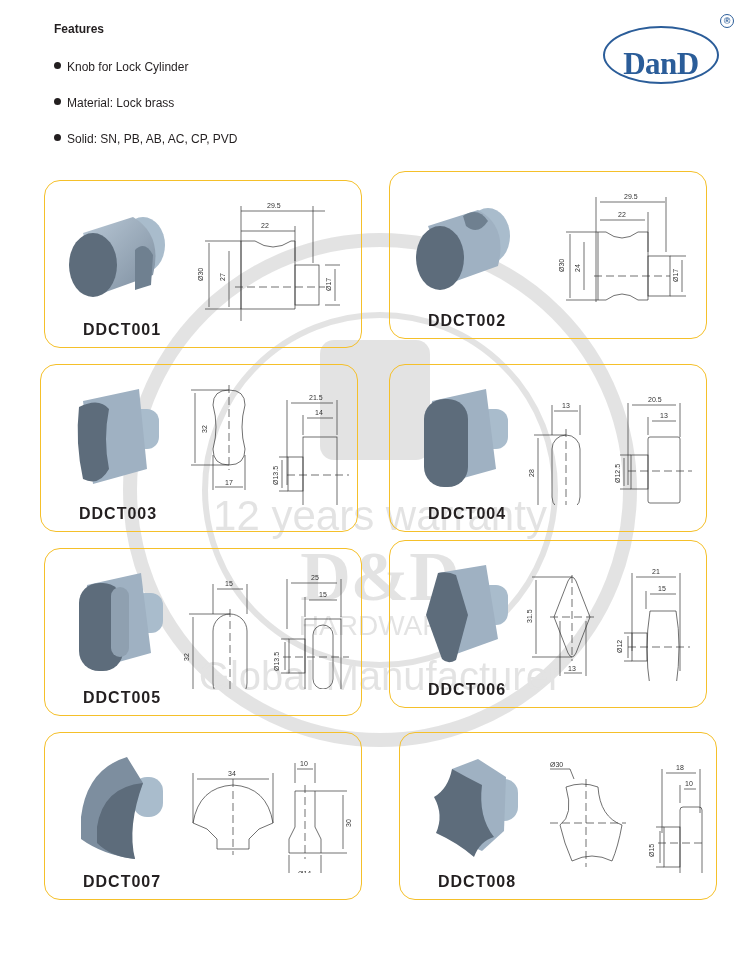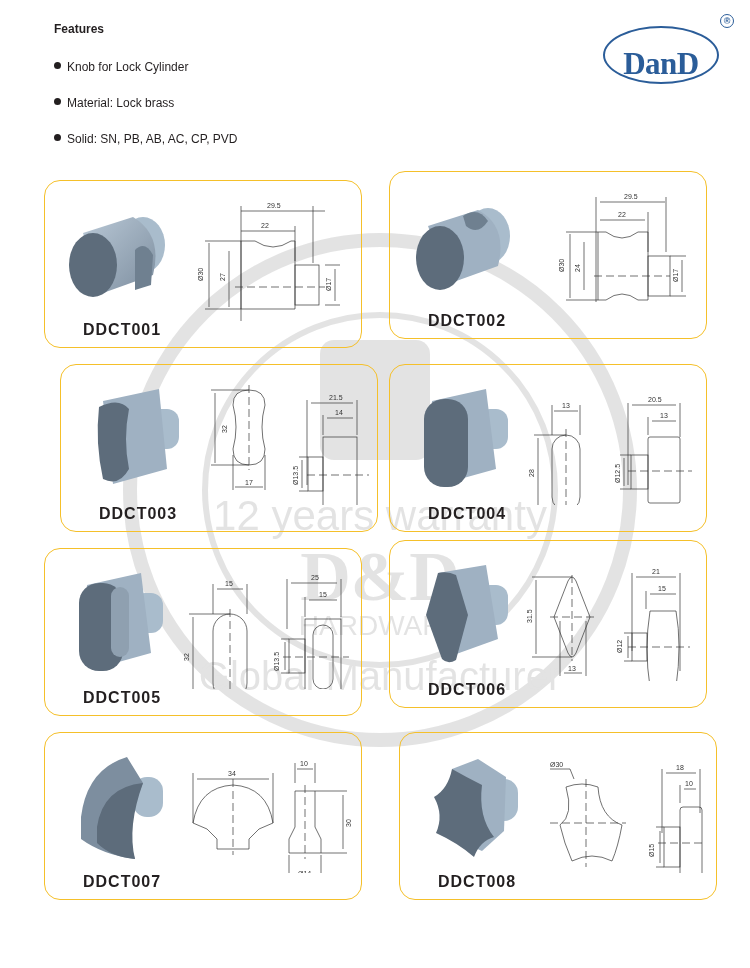--- a/index.html
+++ b/index.html
@@ -109,21 +109,21 @@
     </g>
     <text class="dim" x="104" y="17">29.5</text>
     <text class="dim" x="98" y="35">22</text>
     <text class="dim" x="44" y="90" transform="rotate(-90 44 90)">Ø30</text>
     <text class="dim" x="60" y="90" transform="rotate(-90 60 90)">24</text>
     <text class="dim" x="158" y="100" transform="rotate(-90 158 100)">Ø17</text>
   </svg>
   <div class="code">DDCT002</div>
 </div>
 
-<div class="card" style="left:60px;top:364px">
+<div class="card" style="left:40px;top:364px">
   <svg class="iso" width="110" height="120" viewBox="0 0 110 120">
     <rect x="70" y="30" width="30" height="40" rx="12" fill="#a9bccc"></rect>
     <path d="M24 22 L80 10 L88 90 L34 105 Z" fill="#9fb1c2"></path>
     <path d="M20 28 Q40 18 50 30 Q44 60 50 90 Q40 108 24 100 Q16 64 20 28 Z" fill="#5d6c7b"></path>
   </svg>
   <svg class="draw" width="180" height="130" viewBox="0 0 180 130">
     <g stroke="#333" stroke-width="0.7" fill="none">
       <path d="M42 30 Q42 15 58 15 Q74 15 74 30 Q68 52 74 74 Q74 90 58 90 Q42 90 42 74 Q48 52 42 30 Z"></path>
       <line x1="58" y1="10" x2="58" y2="95" stroke-dasharray="8,4"></line>
       <line x1="20" y1="15" x2="58" y2="15"></line>

